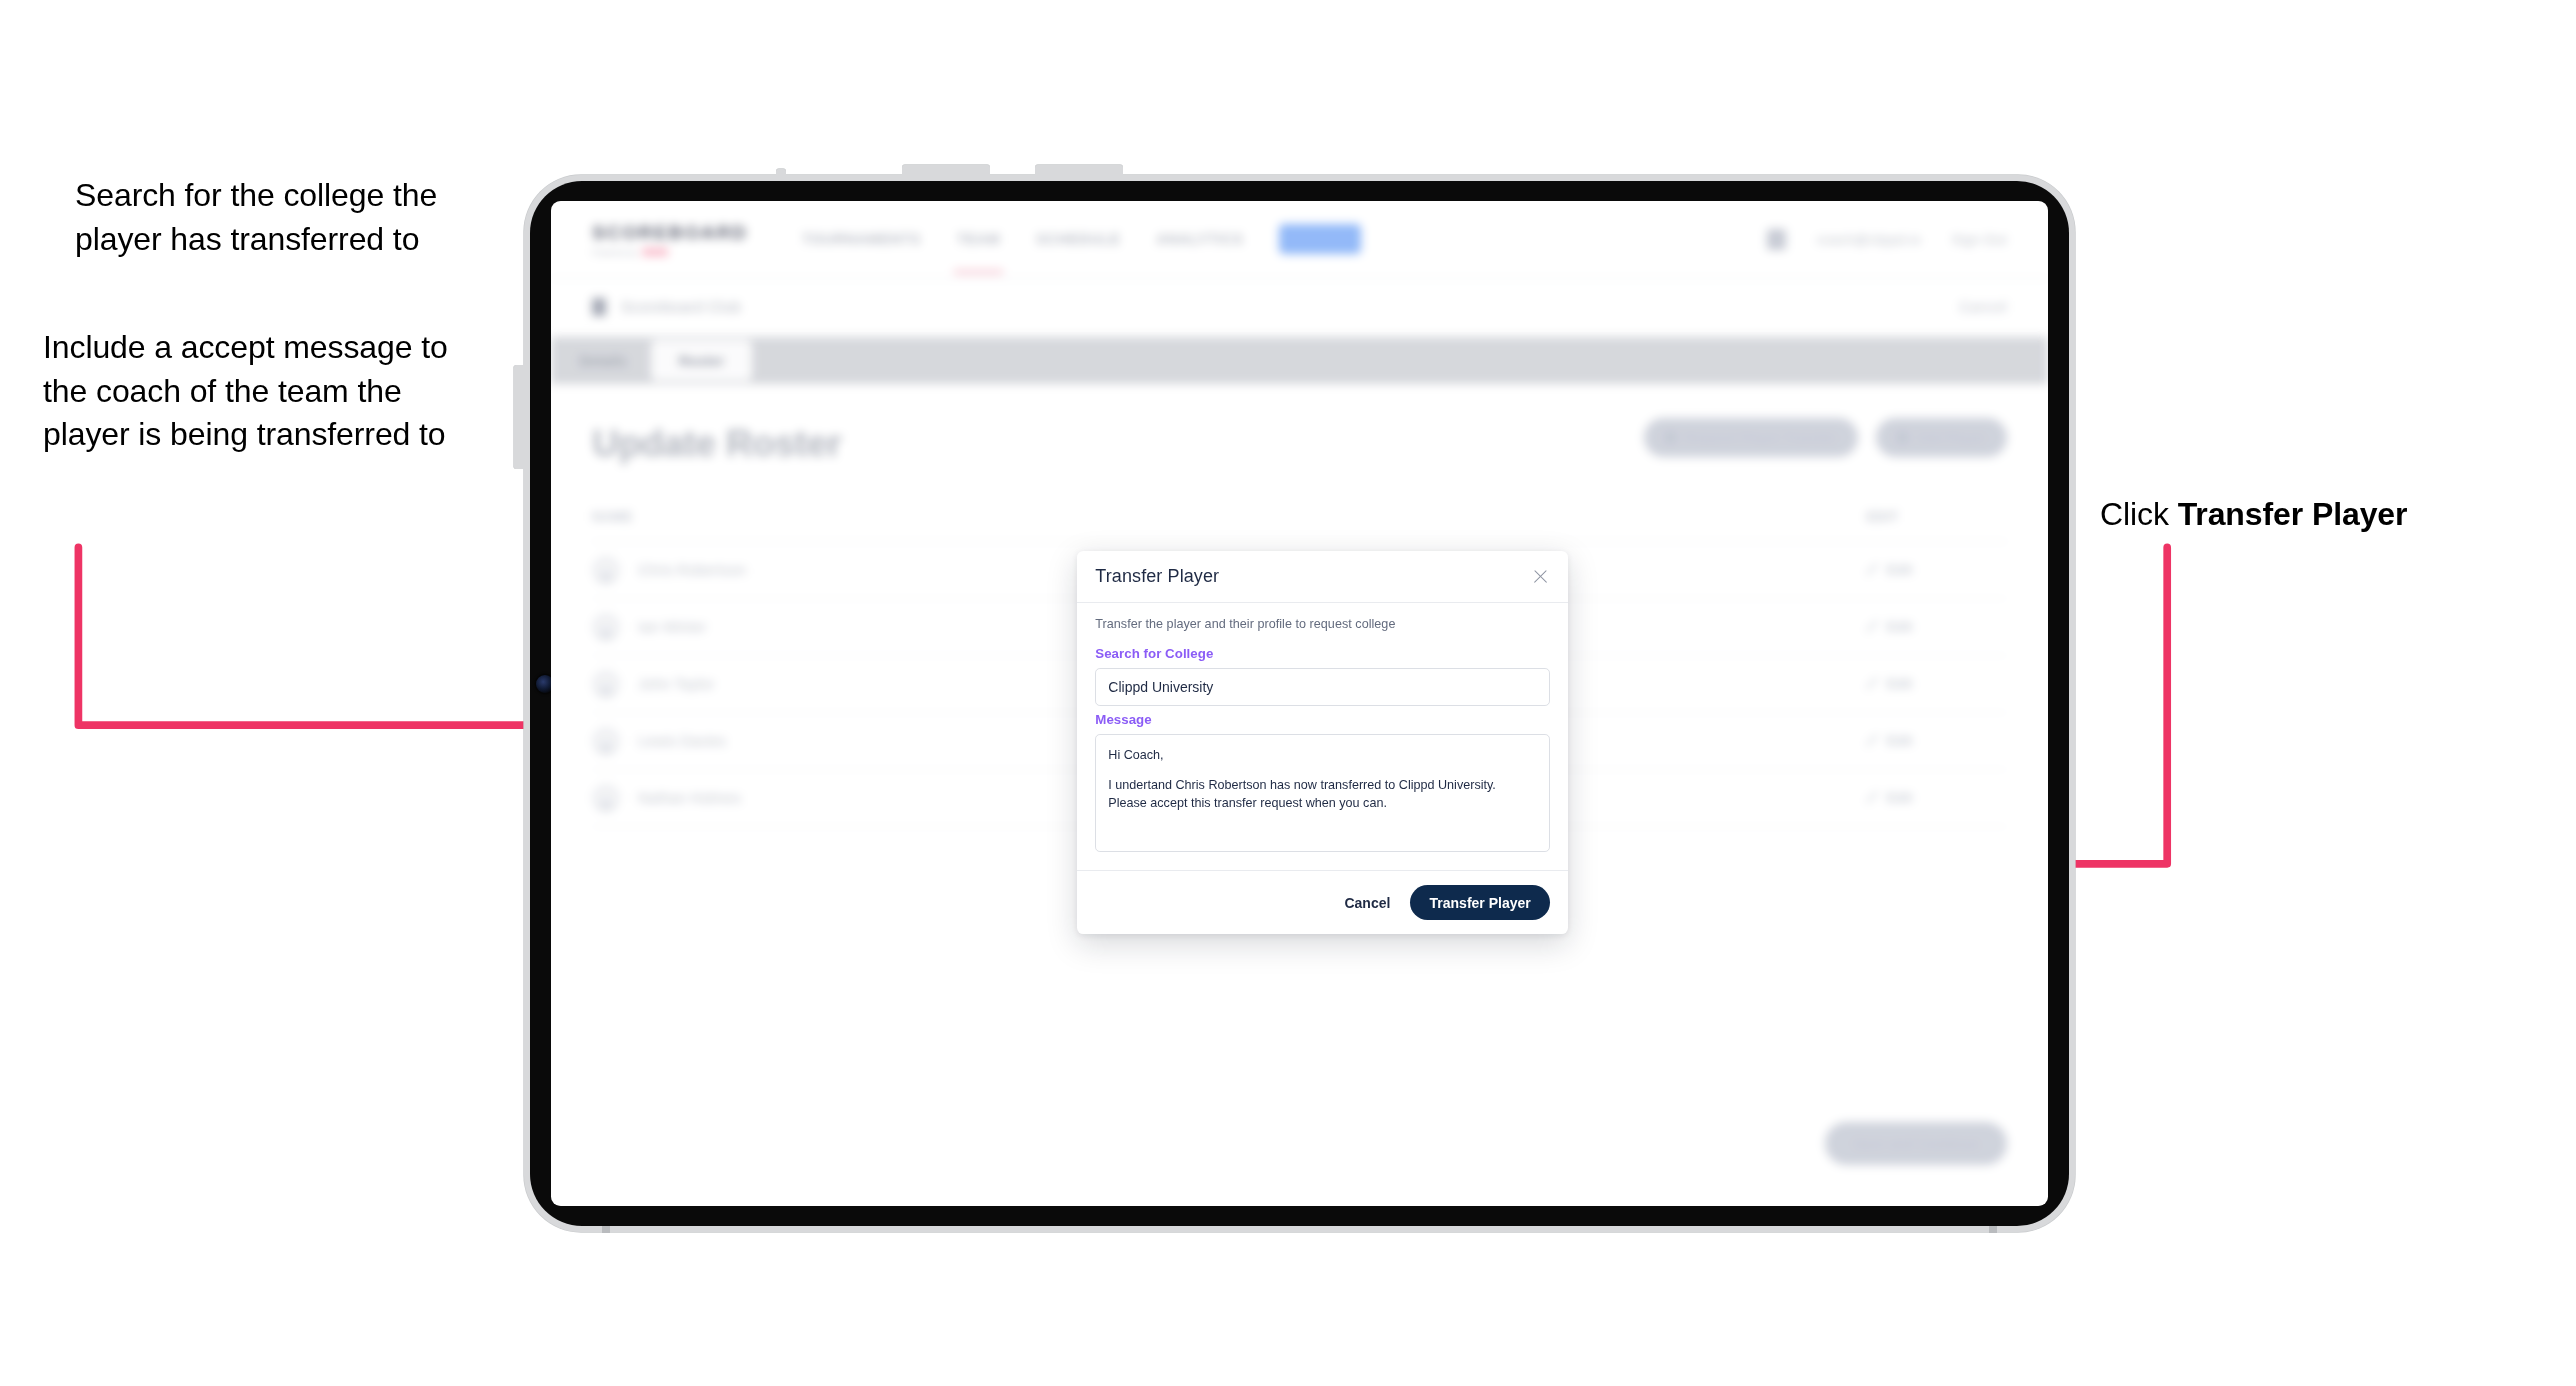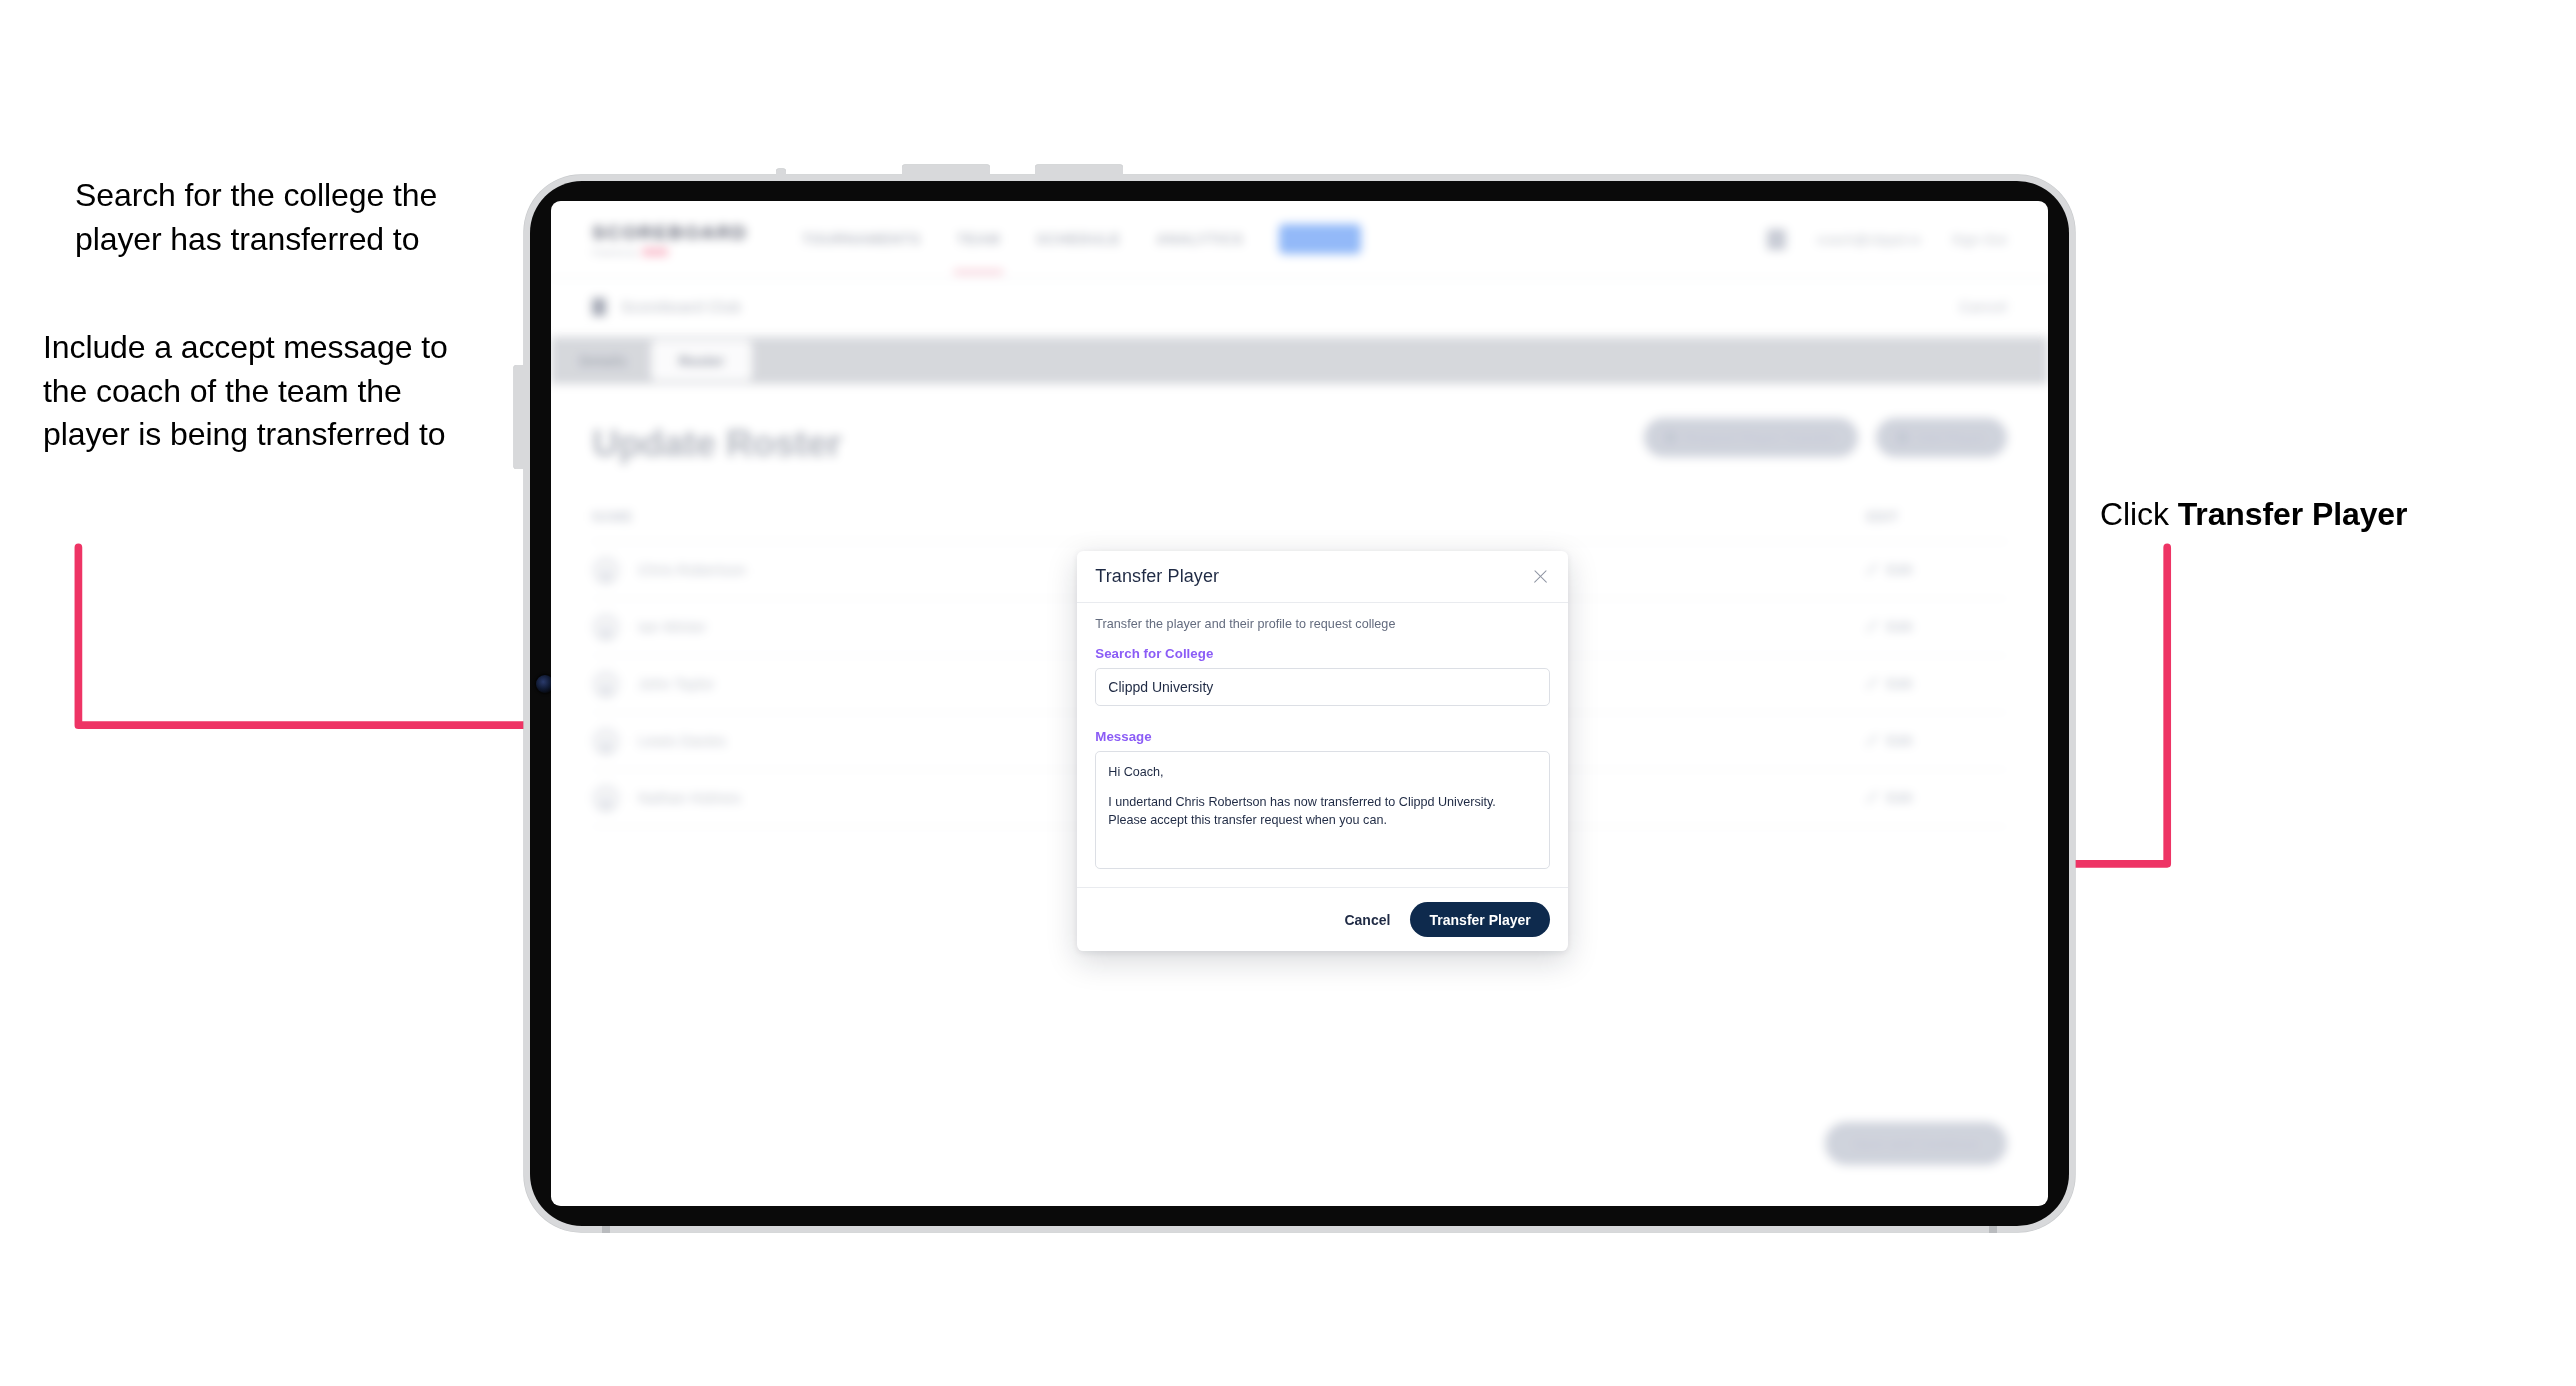--- a/index.html
+++ b/index.html
@@ -268,21 +268,21 @@
   .field-label {
     font-size: 13.3px; color: #8b5cf6; font-weight: 600; margin-bottom: 7px;
     letter-spacing: 0.03px;
   }
   .text-input {
     width: 100%; height: 38px; border: 0.7px solid #dcdfe5; border-radius: 4.9px;
     background: #fff; padding: 16px 12px; font-size: 14px; color: #1f2a44;
     font-family: "Liberation Sans", sans-serif;
     display: flex; align-items: center;
   }
-  .field-block + .field-block { margin-top: 23px; }
+  .field-block + .field-block { margin-top: 6px; }
   #message-box {
     width: 100%; height: 118px; border: 0.7px solid #dcdfe5; border-radius: 4.9px;
     background: #fff; padding: 10.5px 12px; font-size: 12.6px; color: #1f2a44;
     line-height: 1.45; overflow: hidden;
   }
   #message-box p + p { margin-top: 12px; }
 
   #modal-footer {
     display: flex; align-items: center; justify-content: flex-end; gap: 15.4px;
     padding: 14px 18px; border-top: 0.7px solid #e9ebef;

